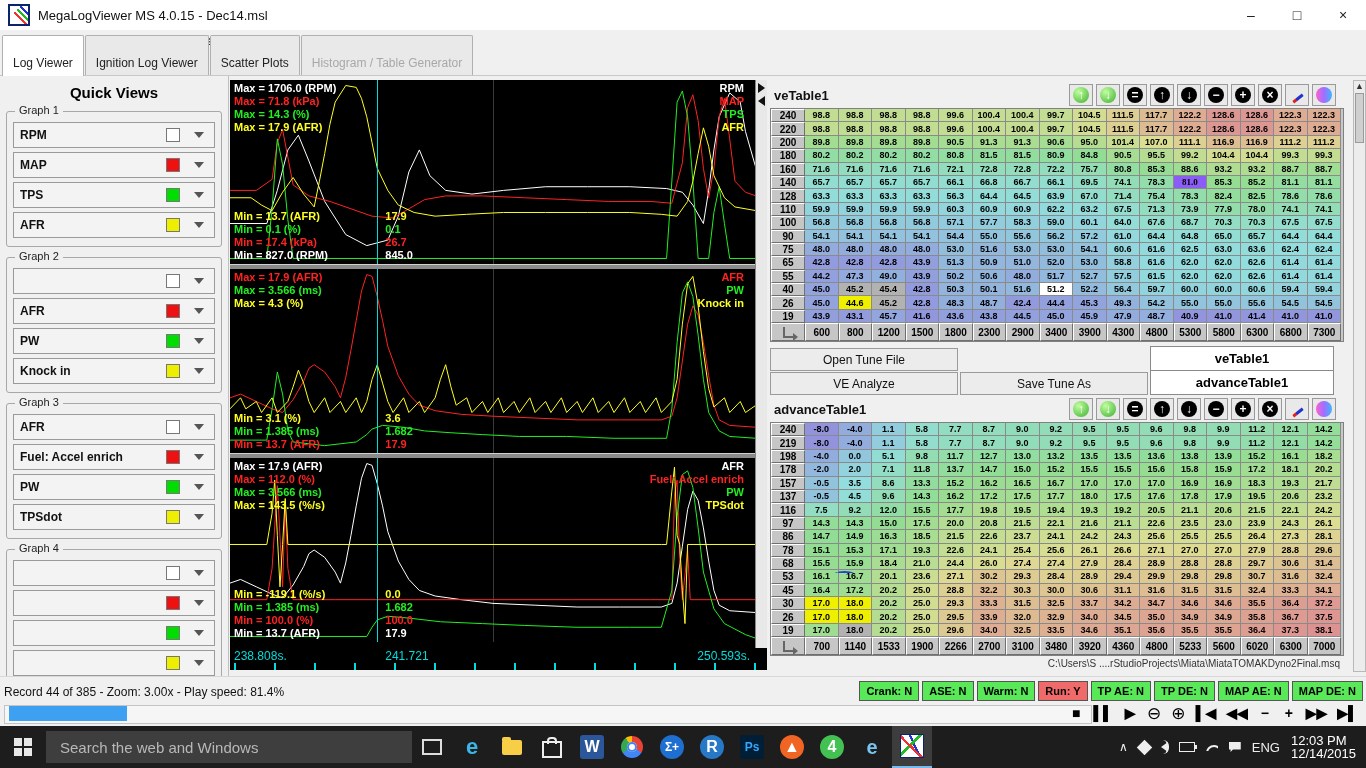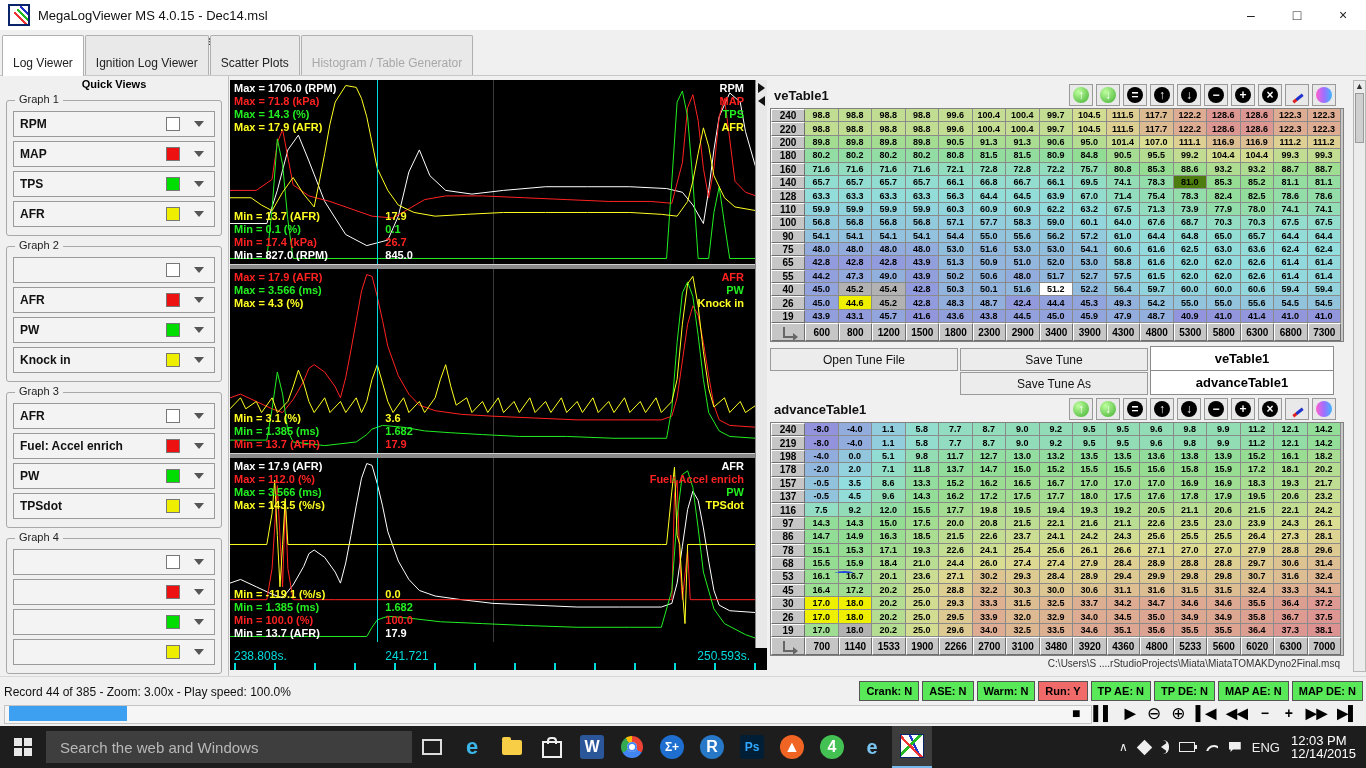--- a/index.html
+++ b/index.html
@@ -21,21 +21,21 @@
   .menu-item{padding:0 7px;color:#111;}
   #tabbar{position:absolute;left:0;top:50px;width:1366px;height:26px;background:#f0f0f0;
           border-bottom:1px solid #c8c8c8;display:flex;align-items:flex-end;padding-left:2px;box-sizing:border-box;}
   .tab{font-size:12px;padding:20px 10px 5px;border:1px solid #b0b0b0;border-bottom:none;
        background:#e9e9e9;color:#222;margin-right:1px;border-radius:2px 2px 0 0;}
   .tab.active{background:#ffffff;font-weight:normal;position:relative;top:1px;padding-bottom:6px;}
   .tab.disabled{color:#a8a8a8;}
   
   #sidebar{position:absolute;left:0;top:76px;width:229px;height:600px;background:#f0f0f0;
            border-right:1px solid #c0c0c0;box-sizing:border-box;}
-  #qv-title{text-align:center;font-weight:bold;font-size:11px;margin:2px 0 4px;}
+  #qv-title{text-align:center;font-weight:bold;font-size:15px;margin:8px 0 4px;}
   .qv-group{border:1px solid #a8a8a8;border-radius:3px;margin:10px 6px 0;position:relative;padding:6px 4px 4px;}
   .qv-group-label{position:absolute;top:-8px;left:8px;background:#f0f0f0;font-size:11px;padding:0 4px;color:#222;}
   .qv-row{height:24px;border:1px solid #9a9a9a;background:#f3f3f3;margin:4px 2px;display:flex;
           align-items:center;position:relative;}
   .qv-label{font-weight:bold;font-size:12px;margin-left:6px;color:#111;}
   .qv-swatch{width:12px;height:12px;border:1px solid #777;position:absolute;right:34px;top:5px;}
   .qv-chevron{position:absolute;right:10px;top:9px;width:0;height:0;border-left:5px solid transparent;
           border-right:5px solid transparent;border-top:6px solid #555;}
   
   #graph-area{position:absolute;left:230px;top:80px;width:537px;height:590px;background:#000;}
@@ -465,21 +465,21 @@
         <div class="tcell val" style="background: rgb(146, 221, 210);">65.7</div>
         <div class="tcell val" style="background: rgb(146, 221, 210);">65.7</div>
         <div class="tcell val" style="background: rgb(146, 221, 210);">65.7</div>
         <div class="tcell val" style="background: rgb(146, 221, 208);">66.1</div>
         <div class="tcell val" style="background: rgb(146, 221, 207);">66.8</div>
         <div class="tcell val" style="background: rgb(146, 221, 207);">66.7</div>
         <div class="tcell val" style="background: rgb(146, 221, 208);">66.1</div>
         <div class="tcell val" style="background: rgb(146, 221, 197);">69.5</div>
         <div class="tcell val" style="background: rgb(146, 221, 182);">74.1</div>
         <div class="tcell val" style="background: rgb(146, 221, 169);">78.3</div>
-        <div class="tcell val" style="background: #4d7c0f;">81.0</div>
+        <div class="tcell val" style="background: #8b5cf6; font-family: Liberation Serif, serif;">81.0</div>
         <div class="tcell val" style="background: rgb(148, 221, 146);">85.3</div>
         <div class="tcell val" style="background: rgb(148, 221, 146);">85.2</div>
         <div class="tcell val" style="background: rgb(146, 221, 159);">81.1</div>
         <div class="tcell val" style="background: rgb(146, 221, 159);">81.1</div>
         <div class="tcell rowhdr">128</div>
         <div class="tcell val" style="background: rgb(146, 221, 218);">63.3</div>
         <div class="tcell val" style="background: rgb(146, 221, 218);">63.3</div>
         <div class="tcell val" style="background: rgb(146, 221, 218);">63.3</div>
         <div class="tcell val" style="background: rgb(146, 221, 218);">63.3</div>
         <div class="tcell val" style="background: rgb(146, 221, 217);">56.3</div>
@@ -666,21 +666,21 @@
         <div class="tcell colhdr">6300</div>
         <div class="tcell colhdr">6800</div>
         <div class="tcell colhdr">7300</div>
       </div>
       <svg class="pen-svg">
         <ellipse cx="113" cy="191" rx="56" ry="18" transform="rotate(-8 113 191)" fill="none" stroke="#2244dd" stroke-width="3" stroke-linecap="round" stroke-dasharray="14 3"></ellipse>
       </svg>
     </div>
 
   <div class="tune-btn" style="left:2px;top:268px;width:186px">Open Tune File</div>
-  <div class="tune-btn" style="left:192px;top:268px;width:186px">Save Tune</div>
+  <div class="tune-btn" style="left:2px;top:292px;width:186px">VE Analyze</div>
   <div class="tune-btn" style="left:192px;top:292px;width:186px">Save Tune As</div>
   <div class="tbl-tab" style="left:382px;top:266px">veTable1</div>
   <div class="tbl-tab" style="left:382px;top:290px">advanceTable1</div>
 
   <div class="tbl-title" style="left:6px;top:322px">advanceTable1</div>
   <div class="toolbar" style="right:30px;top:318px" id="adv-toolbar">
       <div class="tbtn">
         <span class="ic tb-green">↑</span>
       </div>
       <div class="tbtn">
@@ -1012,21 +1012,21 @@
 
   <div id="tune-path">C:\Users\S ....rStudioProjects\Miata\MiataTOMAKDyno2Final.msq</div>
   <div id="path-chevron">˅</div>
   <div id="rp-scroll">
     <div class="a">▲</div>
     <div id="rp-thumb"></div>
   </div>
 </div>
 
 <div id="statusbar">
-  <div id="record-text">Record 44 of 385 - Zoom: 3.00x - Play speed: 100.0%</div>
+  <div id="record-text">Record 44 of 385 - Zoom: 3.00x - Play speed: 81.4%</div>
   <div id="indicators">
       <div class="ind" style="background: rgb(88, 232, 88);">Crank: N</div>
       <div class="ind" style="background: rgb(88, 232, 88);">ASE: N</div>
       <div class="ind" style="background: rgb(88, 232, 88);">Warm: N</div>
       <div class="ind" style="background: rgb(240, 106, 106);">Run: Y</div>
       <div class="ind" style="background: rgb(88, 232, 88);">TP AE: N</div>
       <div class="ind" style="background: rgb(88, 232, 88);">TP DE: N</div>
       <div class="ind" style="background: rgb(88, 232, 88);">MAP AE: N</div>
       <div class="ind" style="background: rgb(88, 232, 88);">MAP DE: N</div>
     </div>

